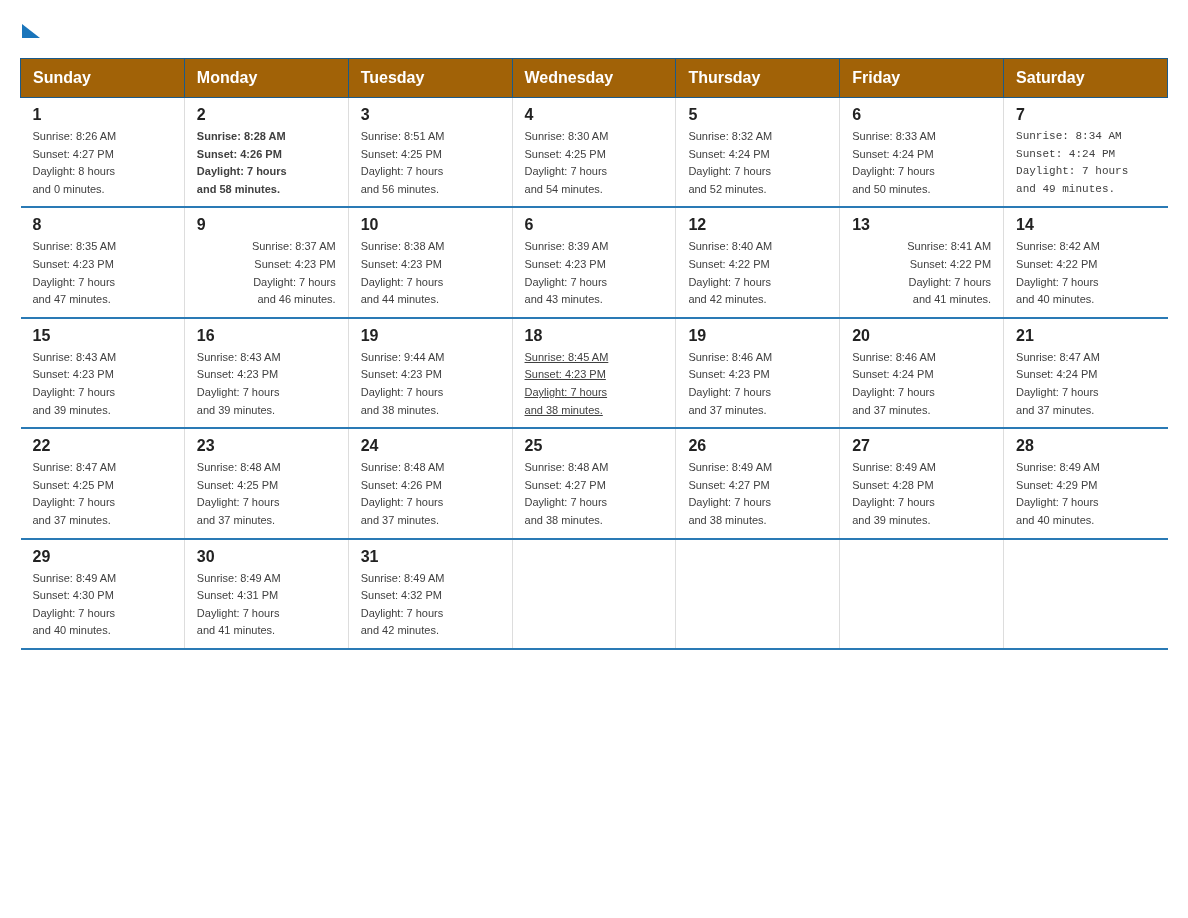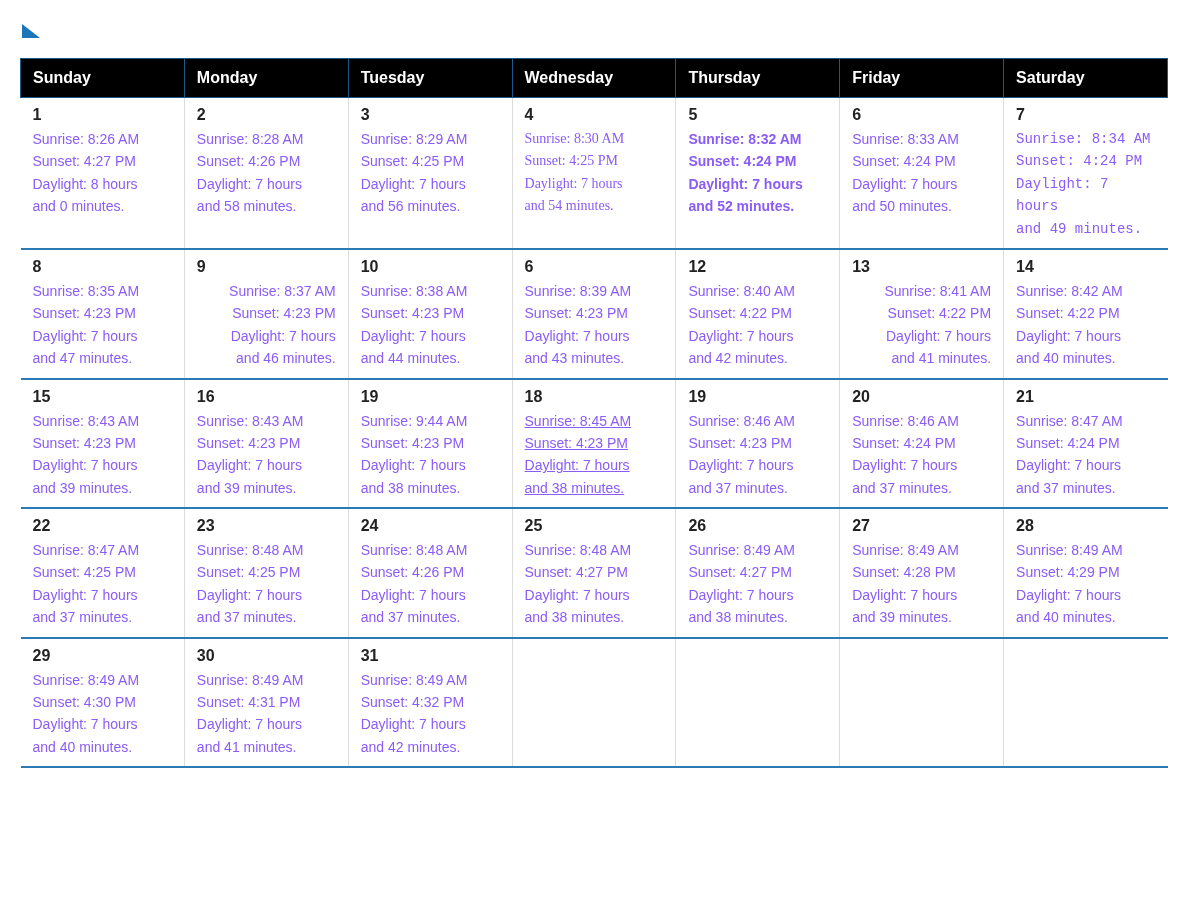--- a/index.html
+++ b/index.html
@@ -58,21 +58,21 @@
     .location {
       font-size: 22px;
       color: #444;
       margin-top: 4px;
     }
     .calendar {
       width: 100%;
       border-collapse: collapse;
     }
     .calendar thead tr {
-      background-color: #000000;
+      background-color: #a16207;
     }
     .calendar thead th {
       color: #fff;
       font-size: 16px;
       font-weight: bold;
       padding: 10px 12px;
       text-align: left;
       border: 1px solid #1a5a8a;
     }
     .calendar tbody tr {
@@ -92,23 +92,23 @@
       border-right: none;
     }
     .day-number {
       font-size: 16px;
       font-weight: bold;
       color: #222;
       display: block;
       margin-bottom: 4px;
     }
     .day-info {
-      font-size: 14px;
+      font-size: 11px;
       line-height: 1.6;
-      color: #8b5cf6;
+      color: #404040;
     }
     .empty-cell {
       background: #fff;
     }
   </style>
 </head>
 <body>
 
 <div class="header">
   <div class="logo">
@@ -140,42 +140,42 @@
   <tr>
         <td>
           <span class="day-number">1</span>
           <div class="day-info" style="white-space: pre-line;">Sunrise: 8:26 AM
 Sunset: 4:27 PM
 Daylight: 8 hours
 and 0 minutes.</div>
         </td>
         <td>
           <span class="day-number">2</span>
-          <div class="day-info" style="white-space: pre-line;">Sunrise: 8:28 AM
+          <div class="day-info" style="white-space: pre-line; font-weight: bold;">Sunrise: 8:28 AM
 Sunset: 4:26 PM
 Daylight: 7 hours
 and 58 minutes.</div>
         </td>
         <td>
           <span class="day-number">3</span>
-          <div class="day-info" style="white-space: pre-line;">Sunrise: 8:29 AM
+          <div class="day-info" style="white-space: pre-line;">Sunrise: 8:51 AM
 Sunset: 4:25 PM
 Daylight: 7 hours
 and 56 minutes.</div>
         </td>
         <td>
           <span class="day-number">4</span>
-          <div class="day-info" style="white-space: pre-line; font-family: Liberation Serif, serif;">Sunrise: 8:30 AM
+          <div class="day-info" style="white-space: pre-line;">Sunrise: 8:30 AM
 Sunset: 4:25 PM
 Daylight: 7 hours
 and 54 minutes.</div>
         </td>
         <td>
           <span class="day-number">5</span>
-          <div class="day-info" style="white-space: pre-line; font-weight: bold;">Sunrise: 8:32 AM
+          <div class="day-info" style="white-space: pre-line;">Sunrise: 8:32 AM
 Sunset: 4:24 PM
 Daylight: 7 hours
 and 52 minutes.</div>
         </td>
         <td>
           <span class="day-number">6</span>
           <div class="day-info" style="white-space: pre-line;">Sunrise: 8:33 AM
 Sunset: 4:24 PM
 Daylight: 7 hours
 and 50 minutes.</div>

